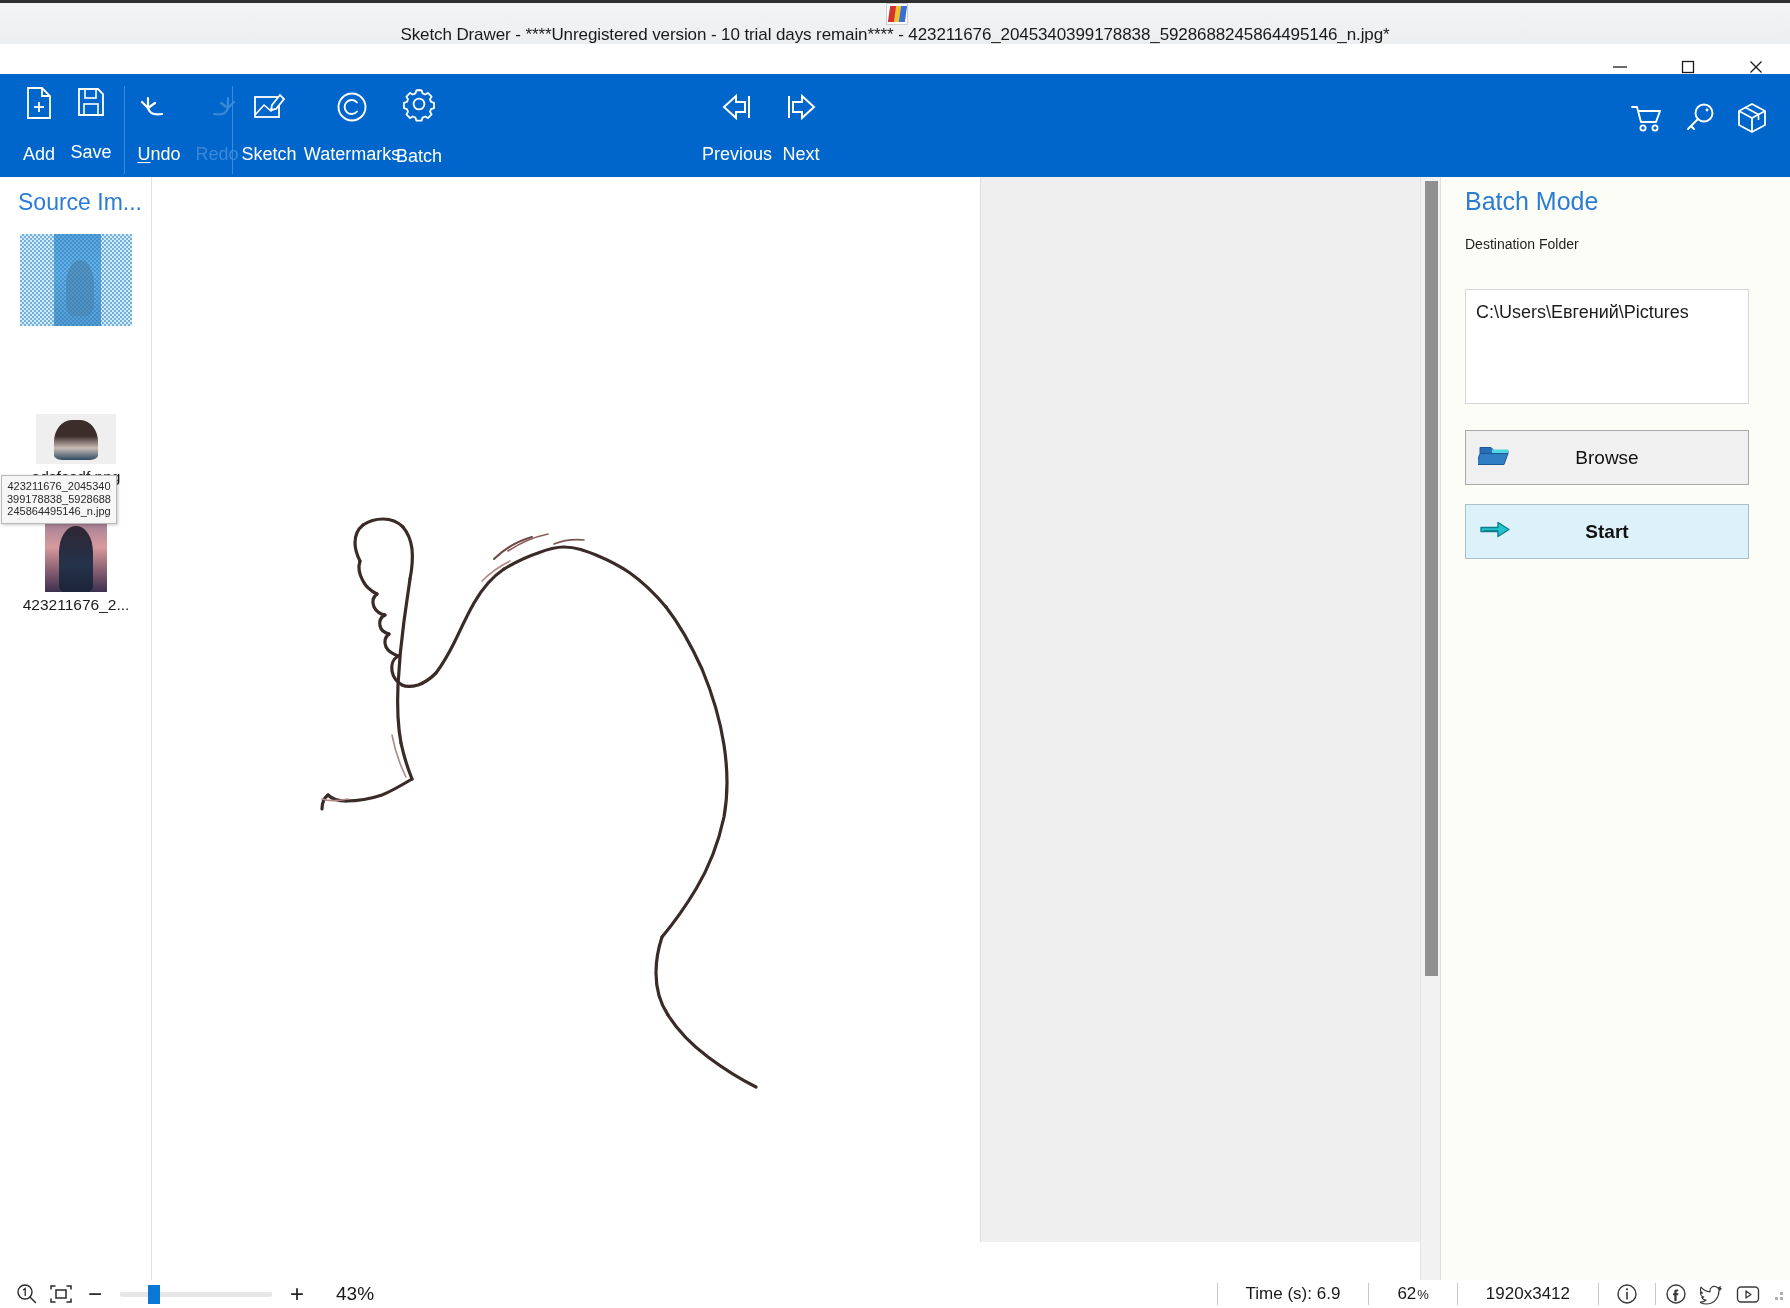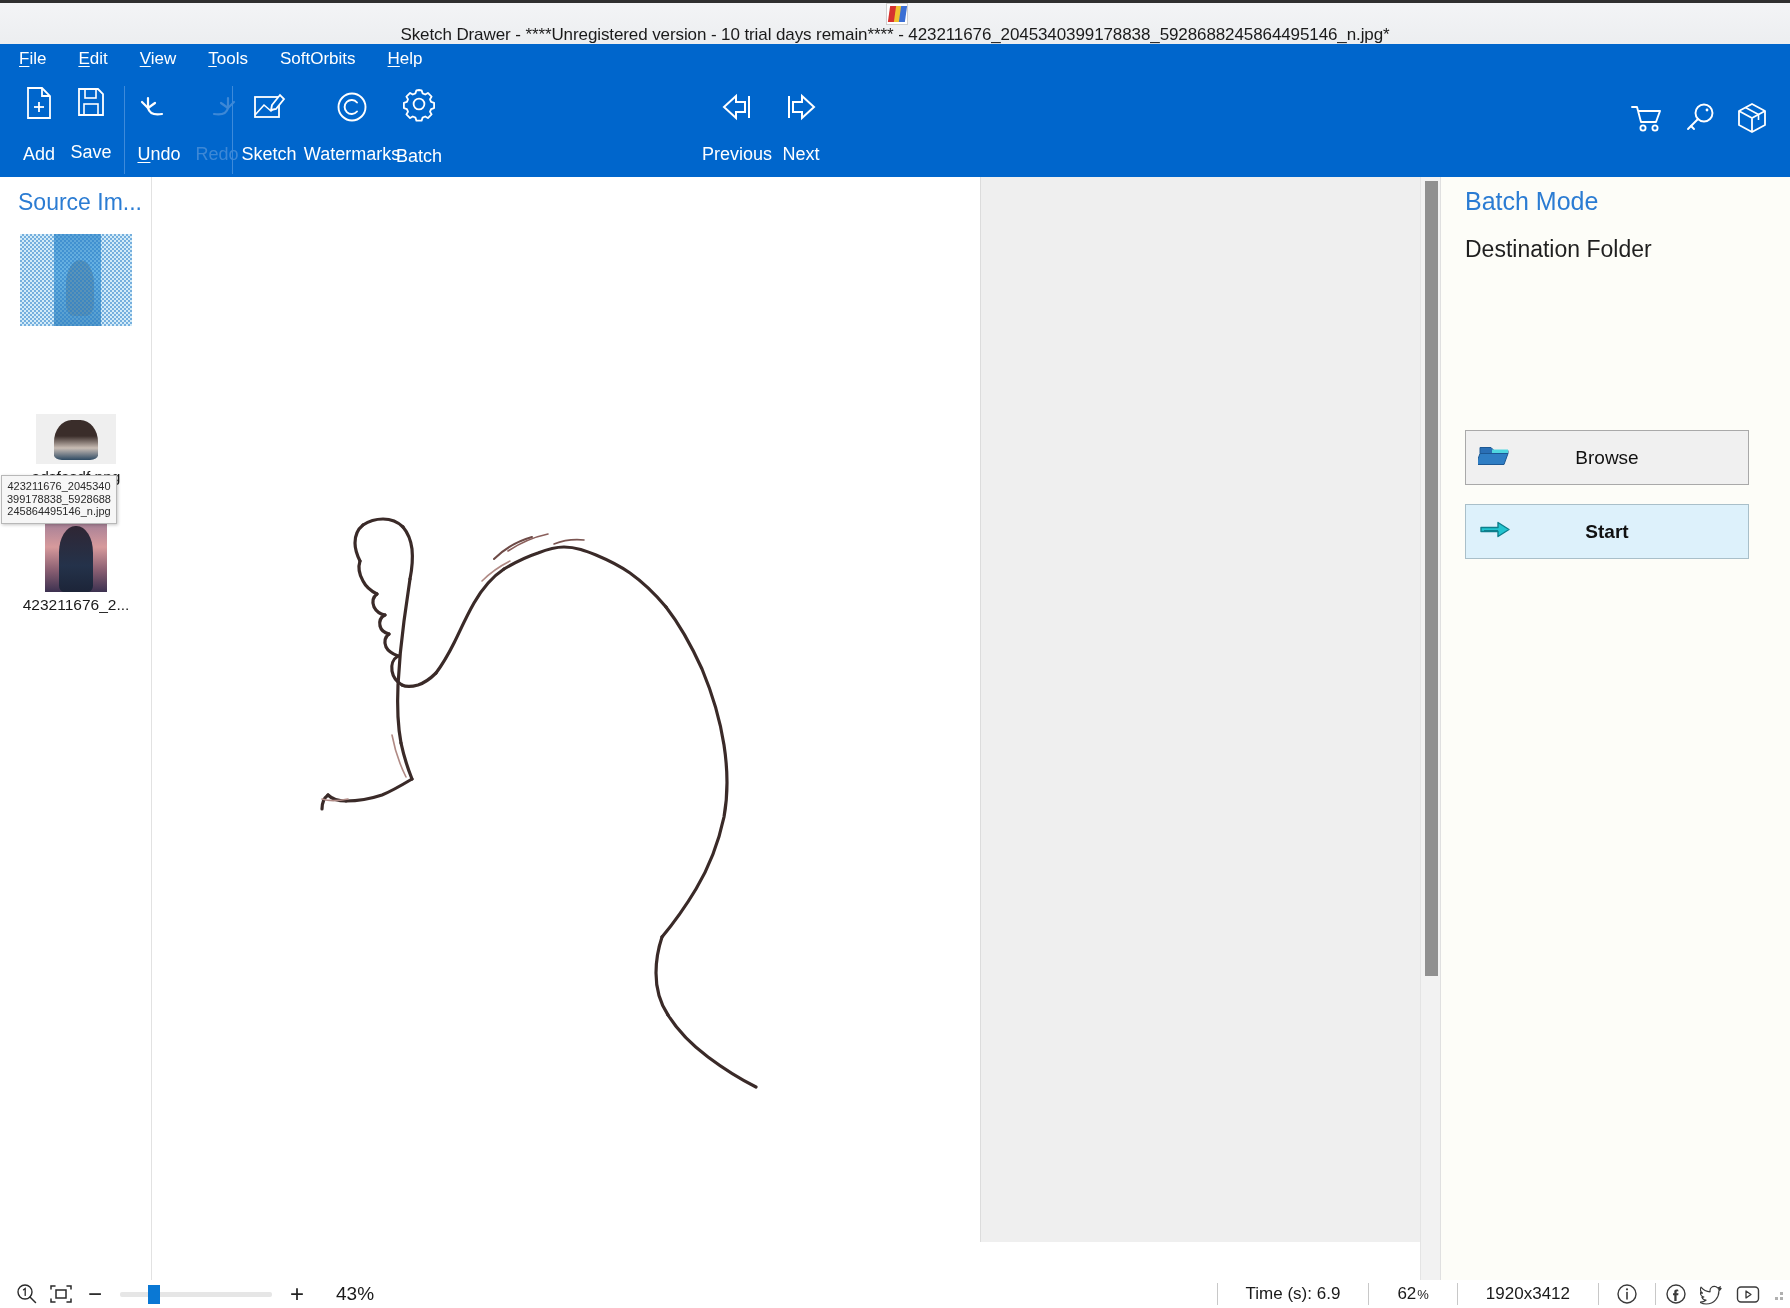--- a/index.html
+++ b/index.html
@@ -153,21 +153,21 @@
     position: absolute; left: 4px; top: 4px; width: 13px; height: 795px;
     background: #909090;
   }
 
   
   #rightpanel {
     position: absolute; left: 1440px; top: 177px; width: 350px; height: 1103px;
     background: #fdfdf8; border-left: 1px solid #e0e0e0;
   }
   #panel-title { color: #2b7cd3; font-size: 25px; padding: 10px 0 0 24px; }
-  #panel-sub { color: #1f1f1f; font-size: 23px; padding: 20px 0 0 24px; }
+  #panel-sub { color: #1f1f1f; font-size: 14px; padding: 20px 0 0 24px; }
   #dest-field {
     position: absolute; left: 24px; top: 112px; width: 284px; height: 115px;
     background: #ffffff; border: 1px solid #d7d7d7;
     padding: 12px 10px; font-size: 18px; color: #1c1c1c;
     overflow: hidden; white-space: nowrap;
   }
   .panel-btn {
     position: absolute; left: 24px; width: 284px; height: 55px;
     display: flex; align-items: center; justify-content: center;
     font-size: 19px; color: #111111;
@@ -230,28 +230,20 @@
       </div>
       <div class="winbtn close">
         <svg width="18" height="18" viewBox="0 0 18 18">
             <line x1="3.5" y1="3.5" x2="14.5" y2="14.5" stroke="#1a1a1a" stroke-width="1.3"></line>
             <line x1="14.5" y1="3.5" x2="3.5" y2="14.5" stroke="#1a1a1a" stroke-width="1.3"></line>
           </svg>
       </div>
     </div>
   </div>
 
-  <div id="menubar">
-    <div class="menu-item"><u>F</u><span>ile</span></div>
-    <div class="menu-item"><u>E</u><span>dit</span></div>
-    <div class="menu-item"><u>V</u><span>iew</span></div>
-    <div class="menu-item"><u>T</u><span>ools</span></div>
-    <div class="menu-item"><span>SoftOrbits</span></div>
-    <div class="menu-item"><u>H</u><span>elp</span></div>
-  </div>
 
   <div id="toolbar">
 
     <div class="tb-btn" style="left:6px; width:66px;">
       <div class="tb-ico">
         <svg width="30" height="34" viewBox="0 0 30 34">
           <path d="M4 2 h14 l8 8 v22 h-22 z" fill="none" stroke="#fff" stroke-width="1.8"></path>
           <path d="M18 2 v8 h8" fill="none" stroke="#fff" stroke-width="1.8"></path>
           <line x1="15" y1="16" x2="15" y2="26" stroke="#fff" stroke-width="1.8"></line>
           <line x1="10" y1="21" x2="20" y2="21" stroke="#fff" stroke-width="1.8"></line>
@@ -483,20 +475,21 @@
     <div id="canvas-filler"></div>
   </div>
 
   <div id="vscroll">
     <div id="vscroll-thumb"></div>
   </div>
 
   <div id="rightpanel">
     <div id="panel-title">Batch Mode</div>
     <div id="panel-sub">Destination Folder</div>
+    <div id="dest-field">C:\Users\Евгений\Pictures</div>
 
     <div id="browse-btn" class="panel-btn">
       <span class="pb-ico">
         <svg width="34" height="26" viewBox="0 0 34 26">
           <path d="M2 5 h11 l3 3 h14 v3 h-28 z" fill="#2a6fb5" stroke="#1c5894" stroke-width="1"></path>
           <path d="M14 7 h16 v4 h-16 z" fill="#4fd6e0"></path>
           <path d="M2 11 h28 l-4 11 h-28 z" fill="#2f7ec4" stroke="#1c5894" stroke-width="1"></path>
         </svg>
       </span>
       <span>Browse</span>

